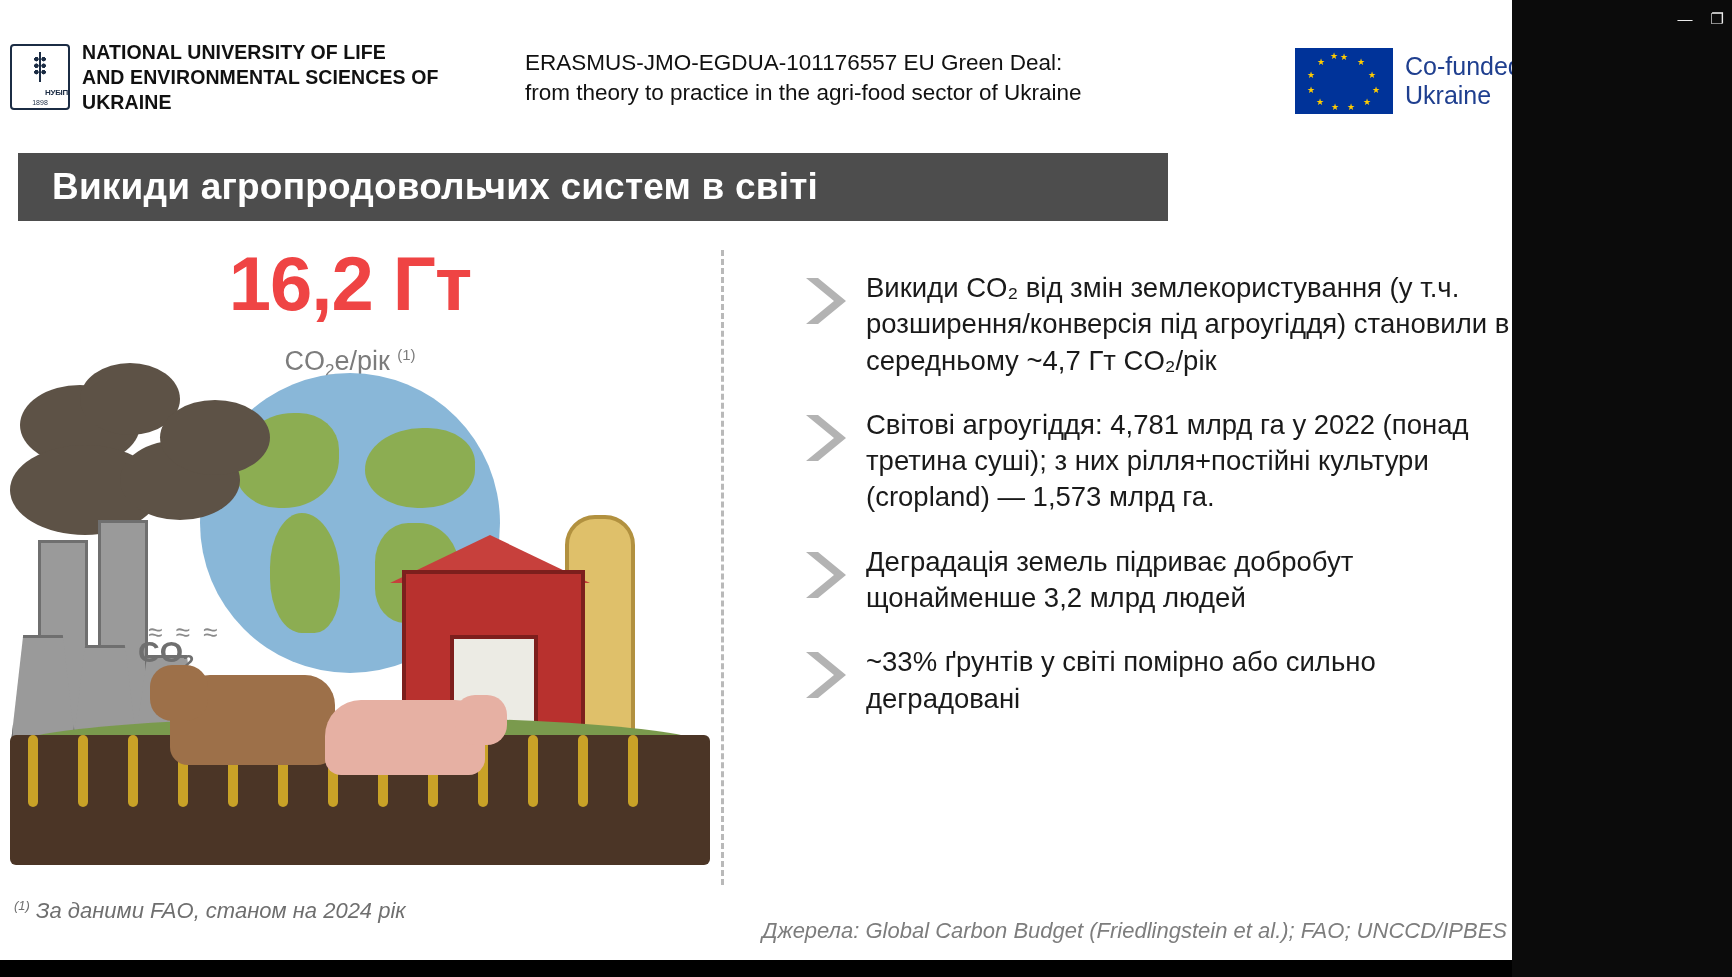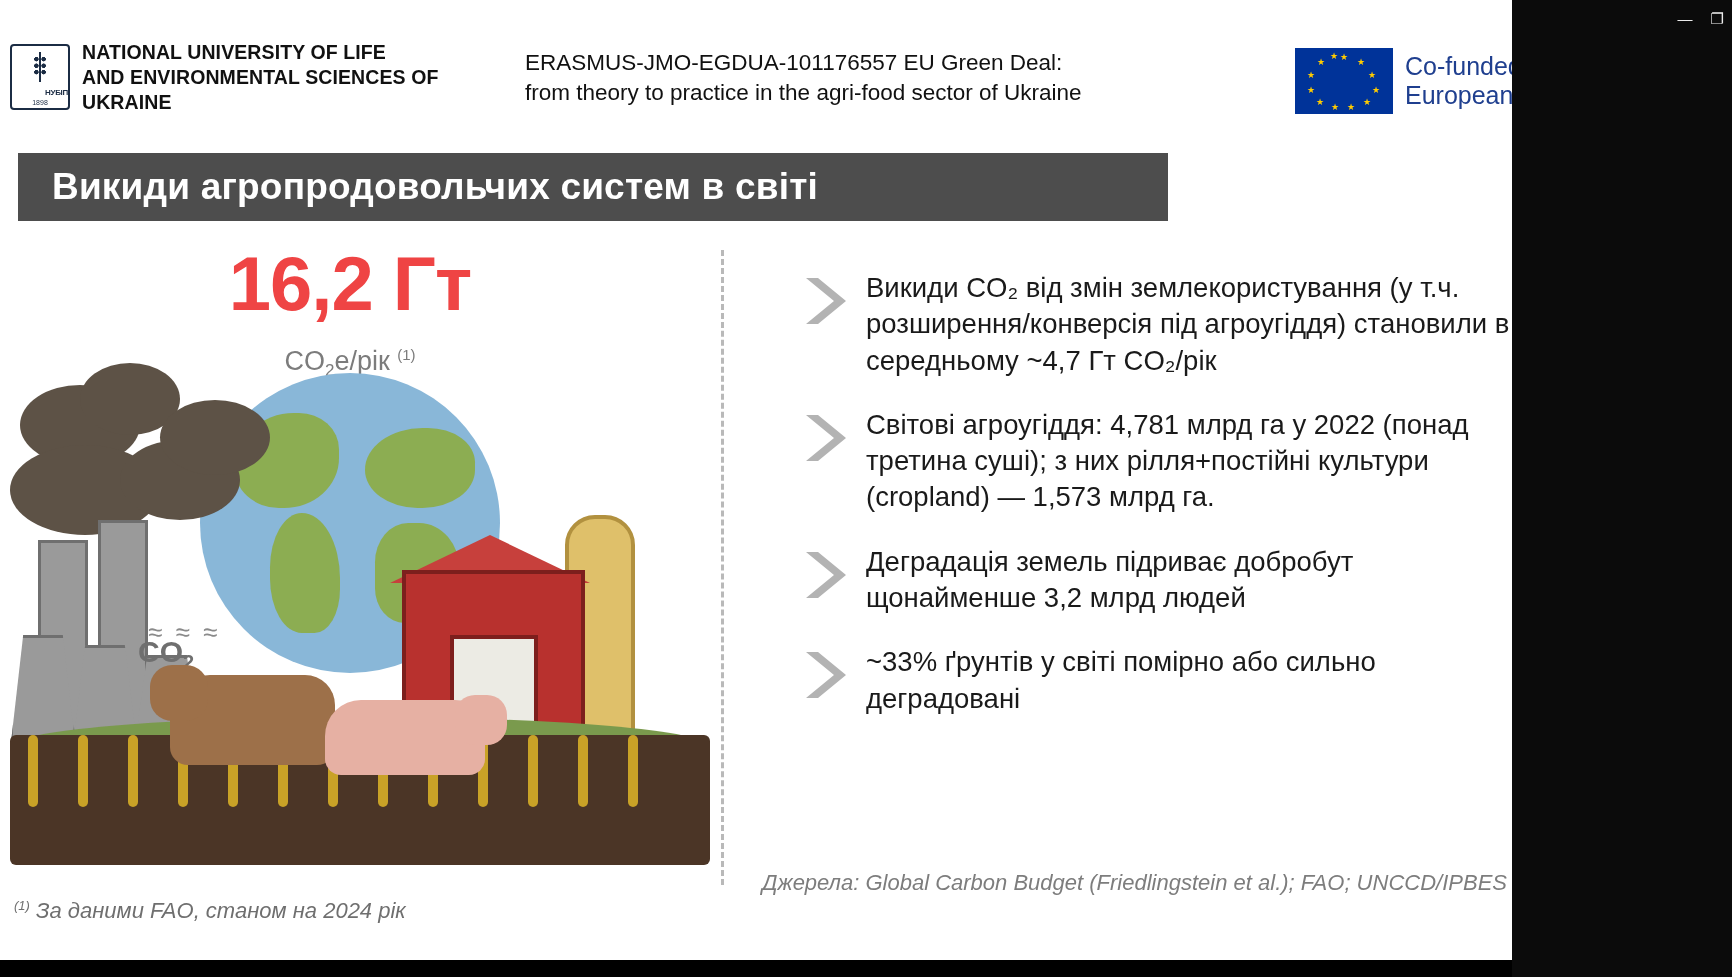--- a/index.html
+++ b/index.html
@@ -406,21 +406,21 @@
     left: 14px;
     top: 898px;
     font-size: 22px;
     font-style: italic;
     color: #6f6f6f;
   }
   .footnote-left sup { font-size: 13px; }
   .footnote-right {
     position: absolute;
     left: 762px;
-    top: 870px;
+    top: 918px;
     font-size: 22px;
     font-style: italic;
     color: #7d7d7d;
   }
 
   
   .video-rail {
     position: absolute;
     right: 0;
     top: 0;
@@ -486,21 +486,21 @@
           <div class="star" style="left:36px; top:56px;">★</div>
           <div class="star" style="left:21px; top:51px;">★</div>
           <div class="star" style="left:12px; top:39px;">★</div>
           <div class="star" style="left:12px; top:24px;">★</div>
           <div class="star" style="left:22px; top:11px;">★</div>
           <div class="star" style="left:35px; top:5px;">★</div>
         </div>
       </div>
       <div class="eu-caption">
         <div>Co-funded</div>
-        <div>European</div>
+        <div>Ukraine</div>
       </div>
     </div>
 
     <div class="title-banner">
       <span>Викиди агропродовольчих систем в світі</span>
     </div>
 
     <div class="left-col">
       <div class="big-number">16,2 Гт</div>
       <div class="big-number-sub">

